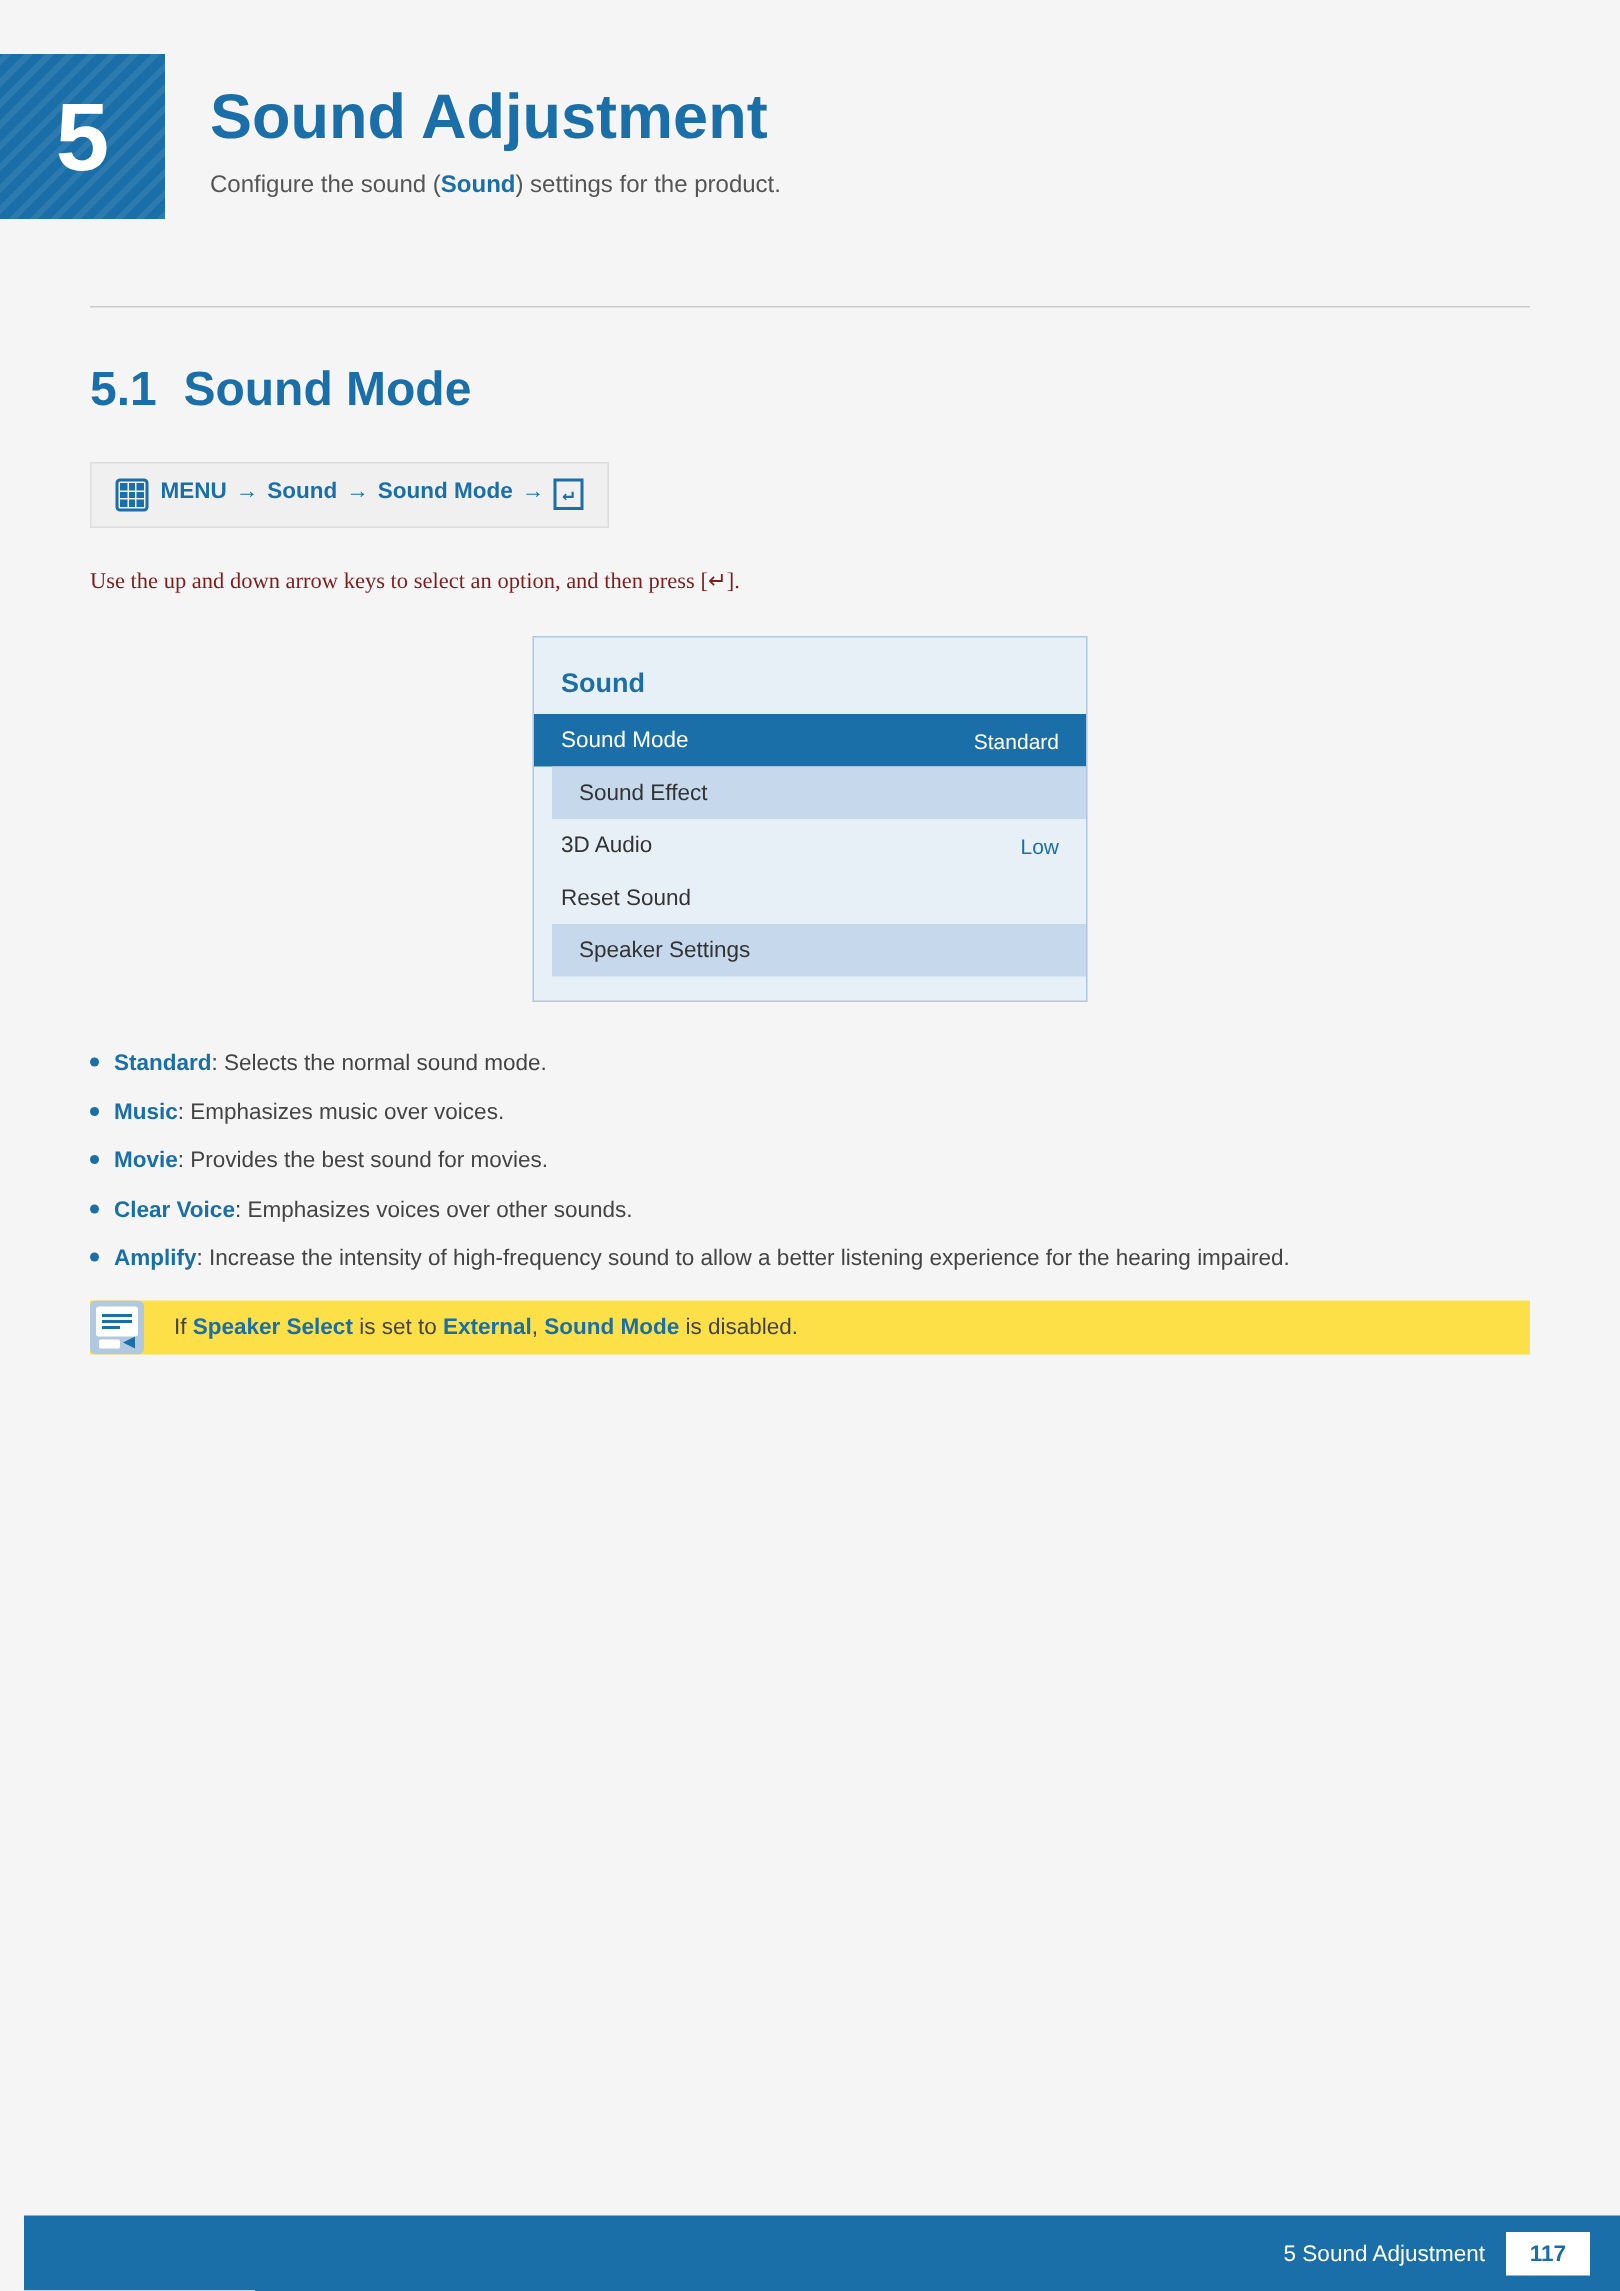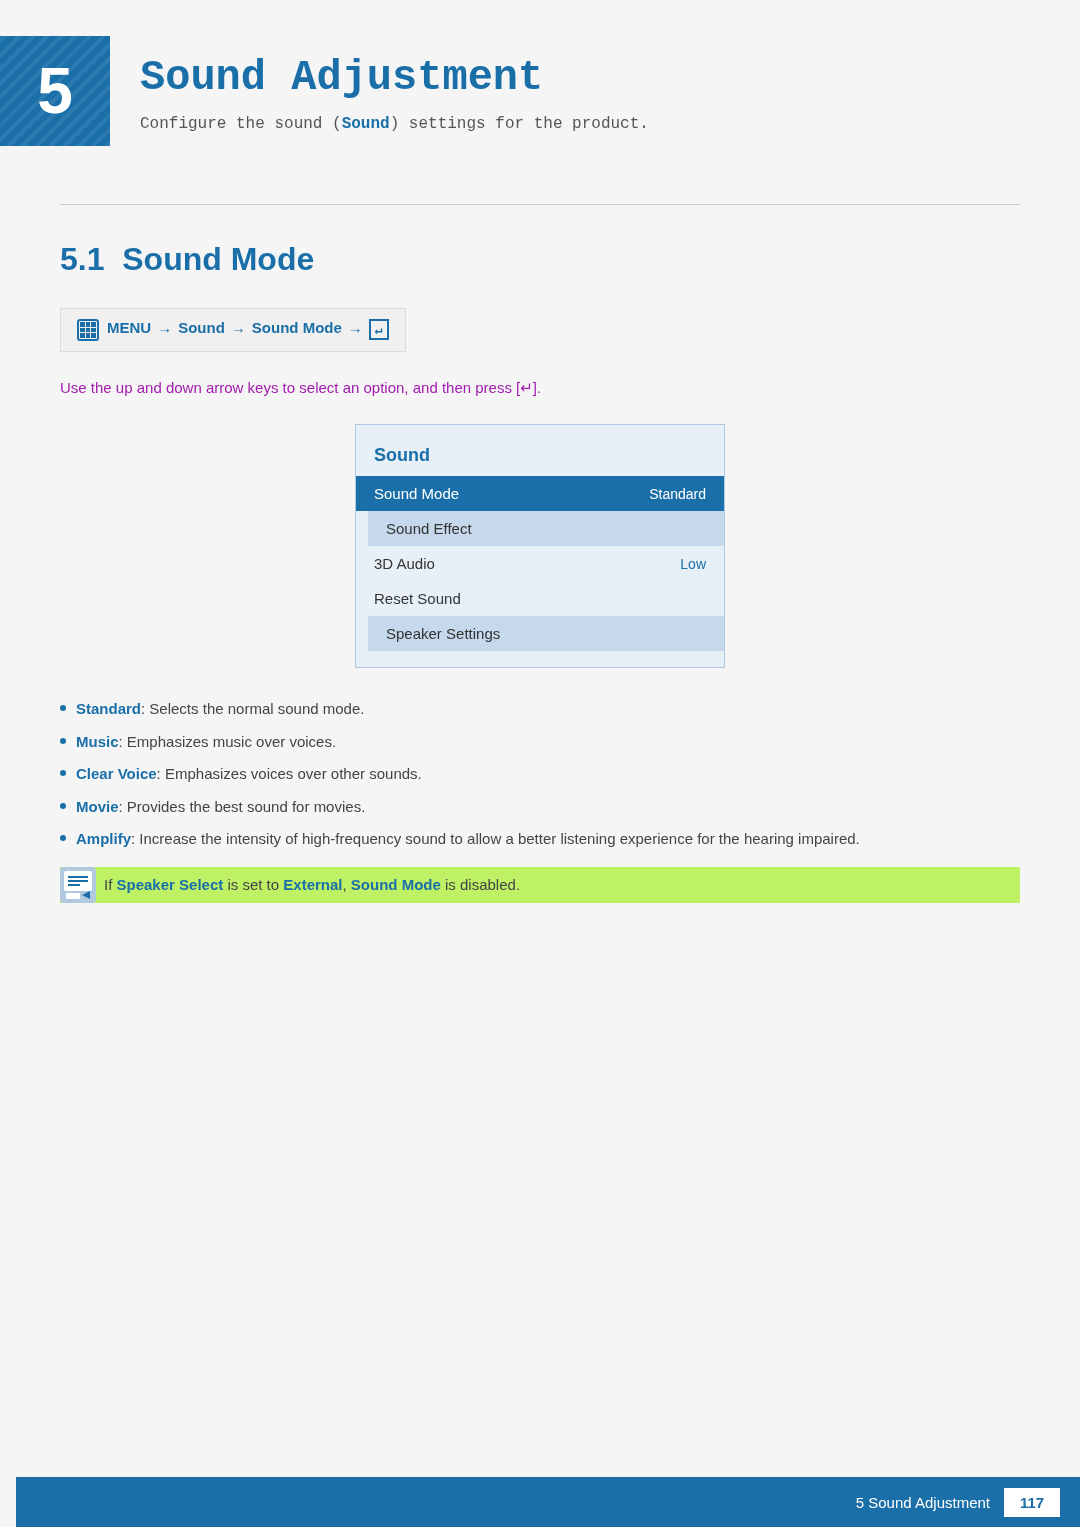--- a/index.html
+++ b/index.html
@@ -50,21 +50,20 @@
       font-size: 64px;
       font-weight: bold;
       position: relative;
       z-index: 1;
     }
 
     .chapter-title-area {
       padding-left: 30px;
       padding-top: 18px;
       flex: 1;
-      font-family: Liberation Mono, monospace;
     }
 
     .chapter-title {
       font-size: 42px;
       font-weight: bold;
       color: #1a6fa8;
       margin-bottom: 10px;
     }
 
     .chapter-subtitle {
@@ -140,23 +139,24 @@
       border: 2px solid #1a6fa8;
       padding: 1px 4px;
       font-size: 13px;
       color: #1a6fa8;
       font-family: monospace;
     }
 
     
     .instruction-text {
       font-size: 15px;
-      color: #a21caf;
+      color: #7f1d1d;
       margin-bottom: 24px;
       line-height: 1.6;
+      font-family: Liberation Serif, serif;
     }
 
     
     .sound-menu-container {
       display: flex;
       justify-content: center;
       margin-bottom: 30px;
     }
 
     .sound-menu-box {
@@ -232,22 +232,22 @@
 
     .bullet-list li strong {
       color: #1a6fa8;
       font-weight: bold;
     }
 
     
     .note-box {
       display: flex;
       align-items: flex-start;
-      gap: 8px;
-      background: #bef264;
+      gap: 20px;
+      background: #fde047;
       border: none;
       margin-top: 10px;
     }
 
     .note-icon {
       width: 36px;
       height: 36px;
       flex-shrink: 0;
     }
 
@@ -382,25 +382,25 @@
     <li>
       <span class="bullet-dot"></span>
       <span><strong>Standard</strong><span>: Selects the normal sound mode.</span></span>
     </li>
     <li>
       <span class="bullet-dot"></span>
       <span><strong>Music</strong><span>: Emphasizes music over voices.</span></span>
     </li>
     <li>
       <span class="bullet-dot"></span>
-      <span><strong>Clear Voice</strong><span>: Emphasizes voices over other sounds.</span></span>
+      <span><strong>Movie</strong><span>: Provides the best sound for movies.</span></span>
     </li>
     <li>
       <span class="bullet-dot"></span>
-      <span><strong>Movie</strong><span>: Provides the best sound for movies.</span></span>
+      <span><strong>Clear Voice</strong><span>: Emphasizes voices over other sounds.</span></span>
     </li>
     <li>
       <span class="bullet-dot"></span>
       <span><strong>Amplify</strong><span>: Increase the intensity of high-frequency sound to allow a better listening experience for the hearing impaired.</span></span>
     </li>
   </ul>
 
   <div class="note-box">
     <svg class="note-icon" viewBox="0 0 36 36" xmlns="http://www.w3.org/2000/svg">
       <rect width="36" height="36" rx="4" fill="#b0c8e0"></rect>

